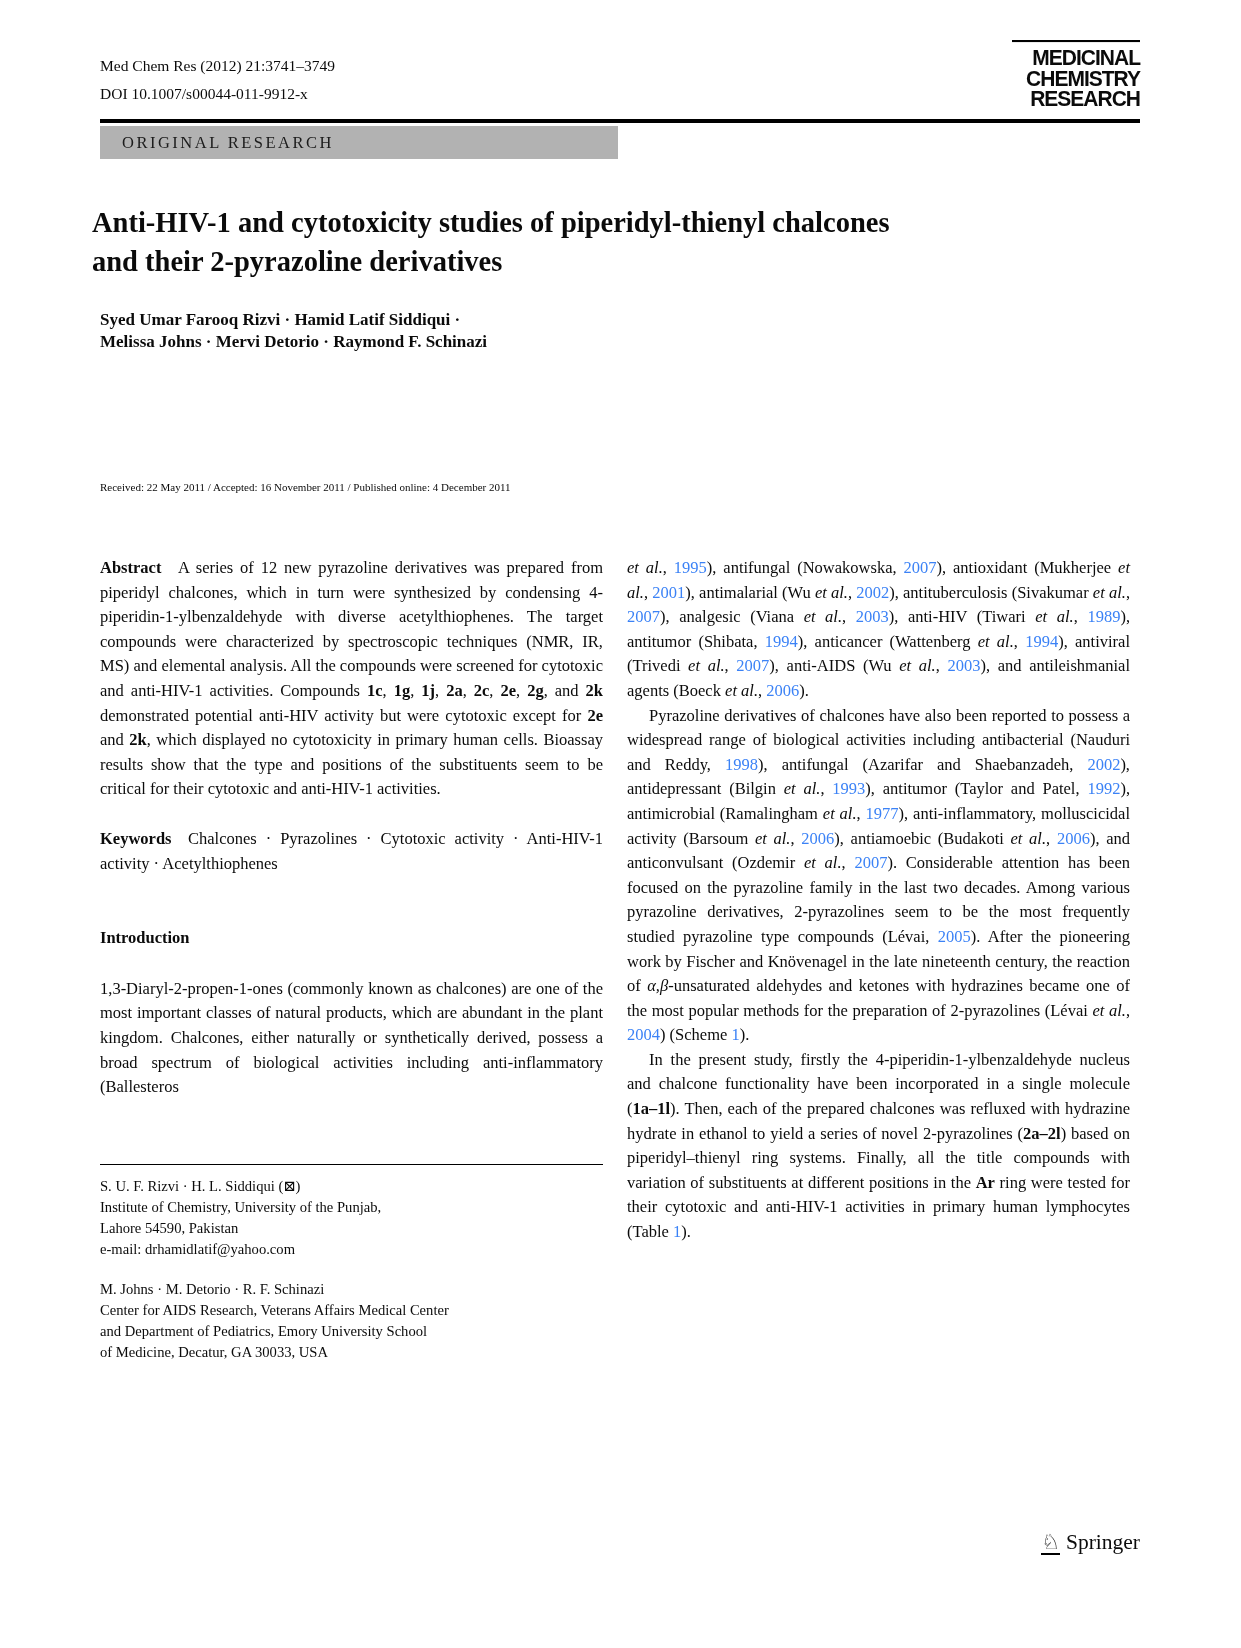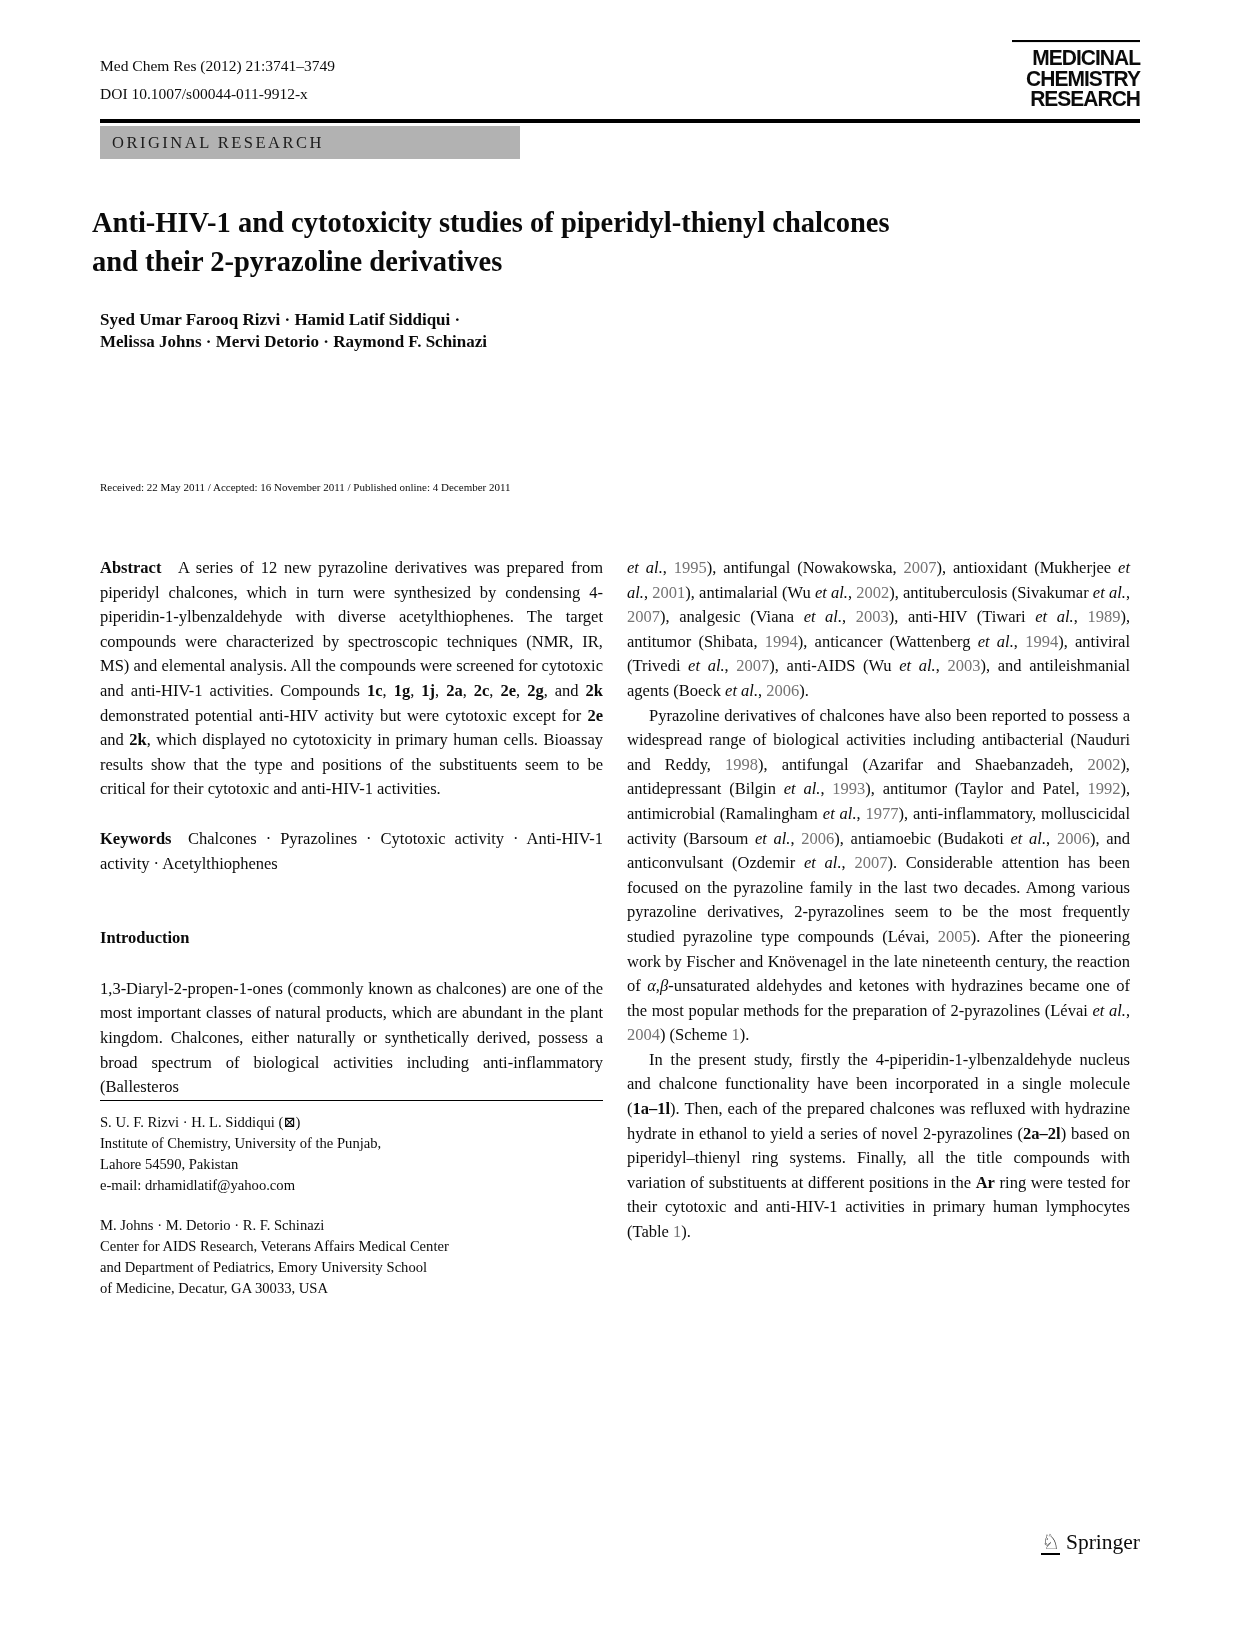--- a/index.html
+++ b/index.html
@@ -19,47 +19,48 @@
     right:101px;top:40px;width:128px;
     border-top:2px solid #000;
     padding-top:5px;
     text-align:right;
     font-family:"Liberation Sans","DejaVu Sans",sans-serif;
     font-weight:700;font-size:21px;line-height:19.5px;letter-spacing:-1px;
     transform:scaleY(1.04);transform-origin:top right;
   }
   .thick-rule{left:100px;width:1040px;top:119px;height:4px;background:#000;}
   .section-box{
-    left:100px;top:126px;width:420px;height:33px;
+    left:100px;top:126px;width:518px;height:33px;
     background:#b2b2b2;
     font-size:16.5px;letter-spacing:2.5px;line-height:34px;
-    padding-left:12px;box-sizing:border-box;
+    padding-left:22px;box-sizing:border-box;
     color:#1c1c1c;
   }
 
   
   .title{left:92px;top:203px;width:960px;font-size:28.5px;font-weight:700;line-height:39px;}
   .authors{left:100px;top:309px;font-size:17px;font-weight:700;line-height:22px;}
   .received{left:100px;top:477px;font-size:11px;line-height:21.5px;}
 
   
   .columns{left:100px;top:556px;width:1040px;display:flex;gap:24px;}
   .col{width:503px;font-size:16.5px;line-height:24.6px;text-align:justify;}
   .col p{margin:0;}
   .kw{margin-top:25px !important;}
   .sect-head{margin-top:50px !important;font-weight:700;text-align:left;}
   .intro-p{margin-top:26px !important;}
   .indent{text-indent:22px;}
 
   .s-b{font-weight:700;}
   .s-i{font-style:italic;}
-  .s-l{color:#737373;}
+  .s-l{color:#3b82f6;}
 
   
   .footnote{
+    margin-top:64px;
     border-top:1px solid #000;
     padding-top:11px;
     font-size:14.6px;line-height:21px;text-align:left;
   }
   .footnote .fn + .fn{margin-top:19px;}
 
   
   .springer{
     right:101px;top:1530px;
     display:flex;align-items:flex-end;gap:6px;

